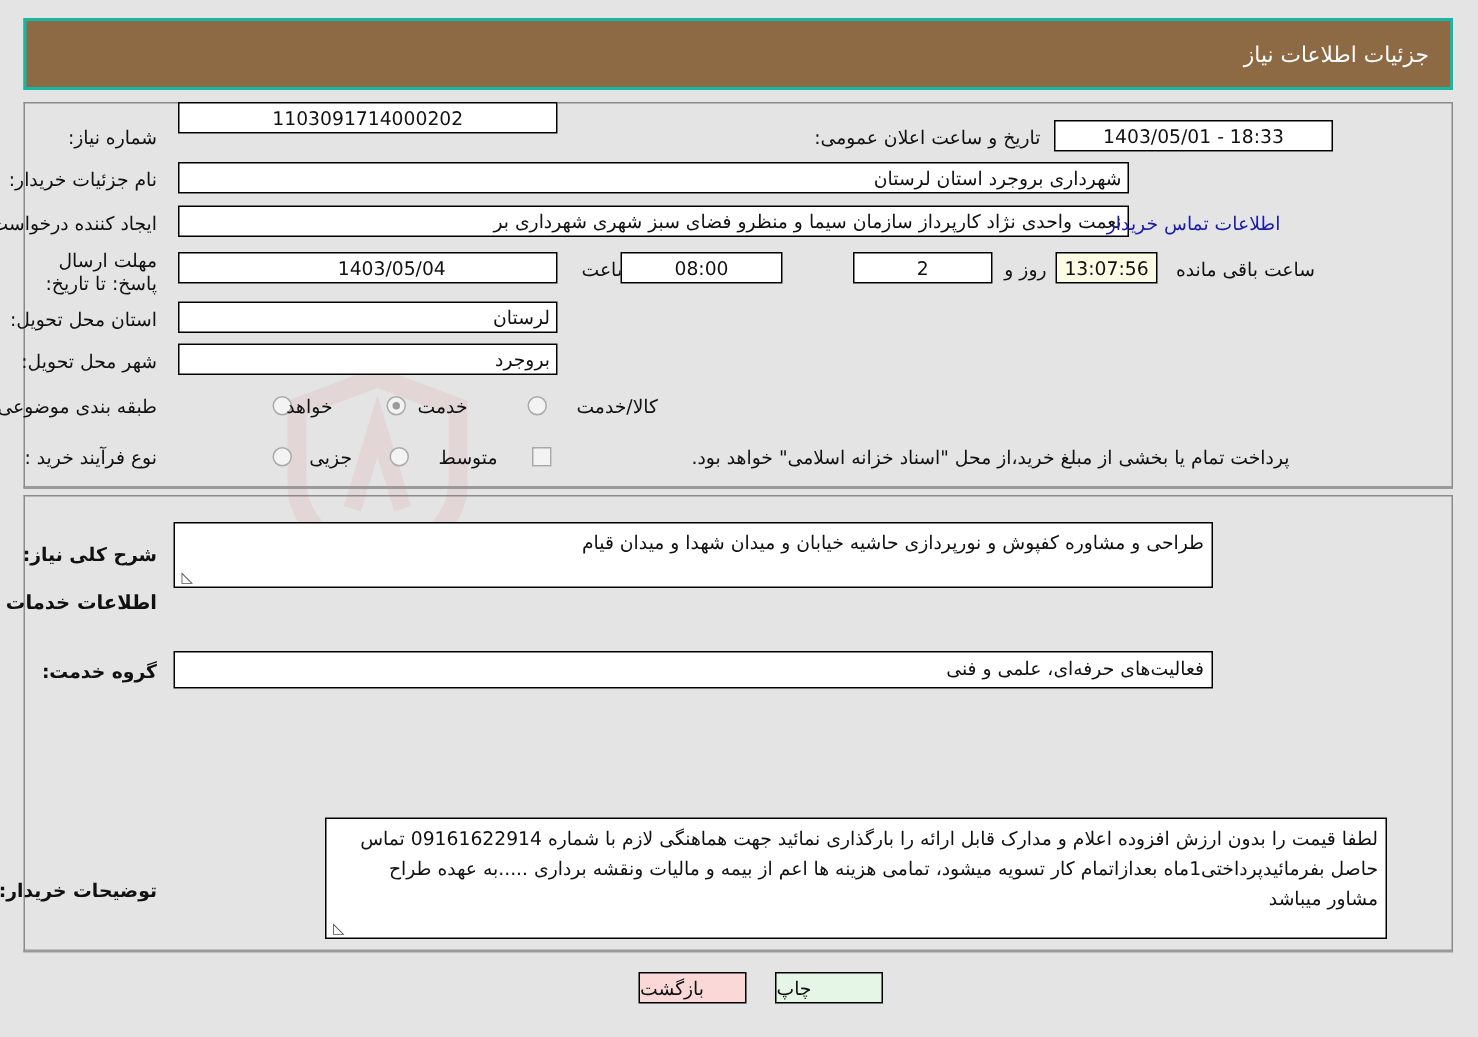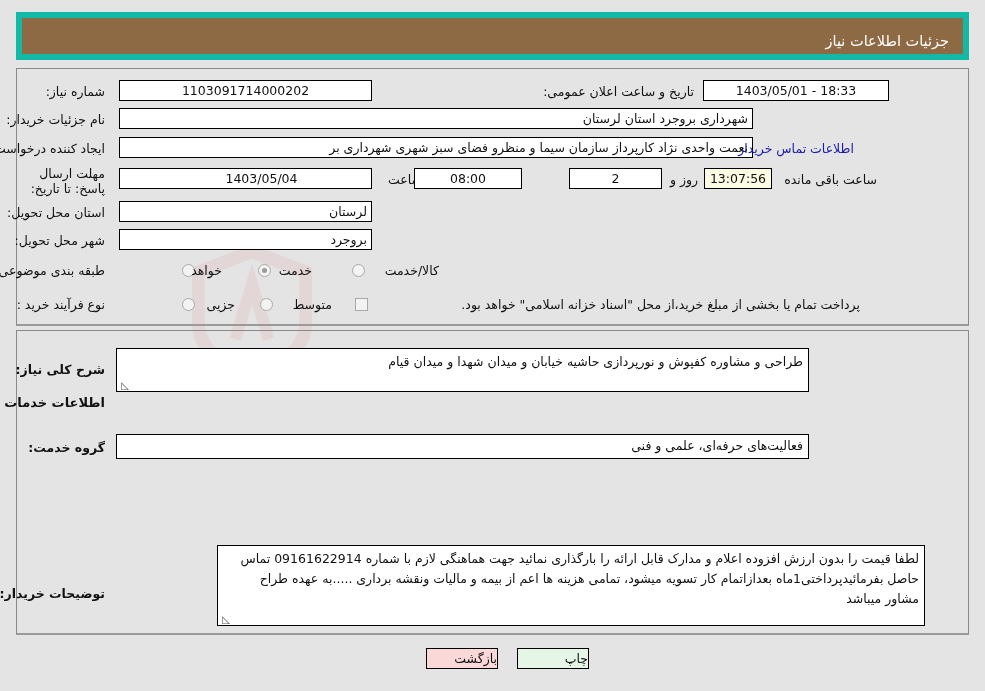--- a/index.html
+++ b/index.html
@@ -49,21 +49,21 @@
   }
 
   
   .header-bar {
     position: absolute;
     left: 16px;
     top: 12px;
     width: 953px;
     height: 48px;
     background: #8d6a43;
-    border: 6px solid #14b8a6;
+    border: 2px solid #14b8a6;
     box-sizing: border-box;
     z-index: 2;
   }
   .header-title {
     color: #ffffff;
     font-size: 14.5px;
     position: absolute;
     right: 14px;
     top: 15px;
     white-space: nowrap;
@@ -170,21 +170,21 @@
     box-sizing: border-box;
   }
 
   
   .btn {
     position: absolute;
     box-sizing: border-box;
     border: 1px solid #000;
     height: 21px;
     line-height: 19px;
-    text-align: right;
+    text-align: left;
     font-size: 12.5px;
     color: #111;
     cursor: pointer;
     z-index: 3;
     font-family: "DejaVu Sans", "Liberation Sans", sans-serif;
   }
   .btn-print  { background: #e6f6e6; }
   .btn-back   { background: #fbd8d8; }
 </style>
 </head>
@@ -200,21 +200,21 @@
 <div class="header-bar">
   <div class="header-title">جزئیات اطلاعات نیاز</div>
 </div>
 
 <div class="panel" id="panel-top"></div>
 <div class="panel" id="panel-bottom"></div>
 
 <div class="content">
 
   <div class="lbl" style="right:880px; top:84px;">شماره نیاز:</div>
-  <div class="fld center ltr" style="right:613px; top:80px; width:253px;">1103091714000202</div>
+  <div class="fld center ltr" style="right:613px; top:68px; width:253px;">1103091714000202</div>
 
   <div class="lbl" style="right:291px; top:84px;">تاریخ و ساعت اعلان عمومی:</div>
   <div class="fld center ltr" style="right:96px; top:80px; width:186px;">1403/05/01 - 18:33</div>
 
   <div class="lbl" style="right:880px; top:112px;">نام جزئیات خریدار:</div>
   <div class="fld right" style="right:232px; top:108px; width:634px;">شهرداری بروجرد استان لرستان</div>
 
   <div class="lbl" style="right:880px; top:141px;">ایجاد کننده درخواست:</div>
   <div class="fld right" style="right:232px; top:137px; width:634px;">نعمت واحدی نژاد کارپرداز سازمان سیما و منظرو فضای سبز شهری شهرداری بر</div>
   <a class="linklike" style="right:131px; top:141px;">اطلاعات تماس خریدار</a>

